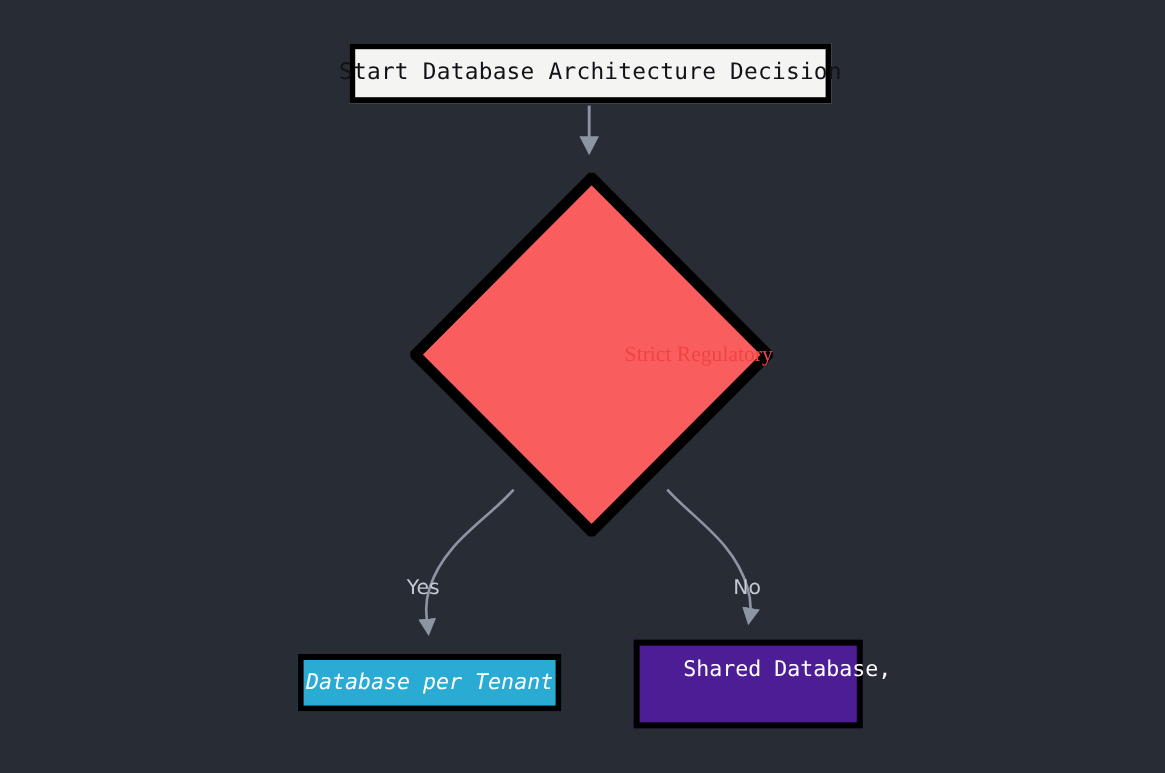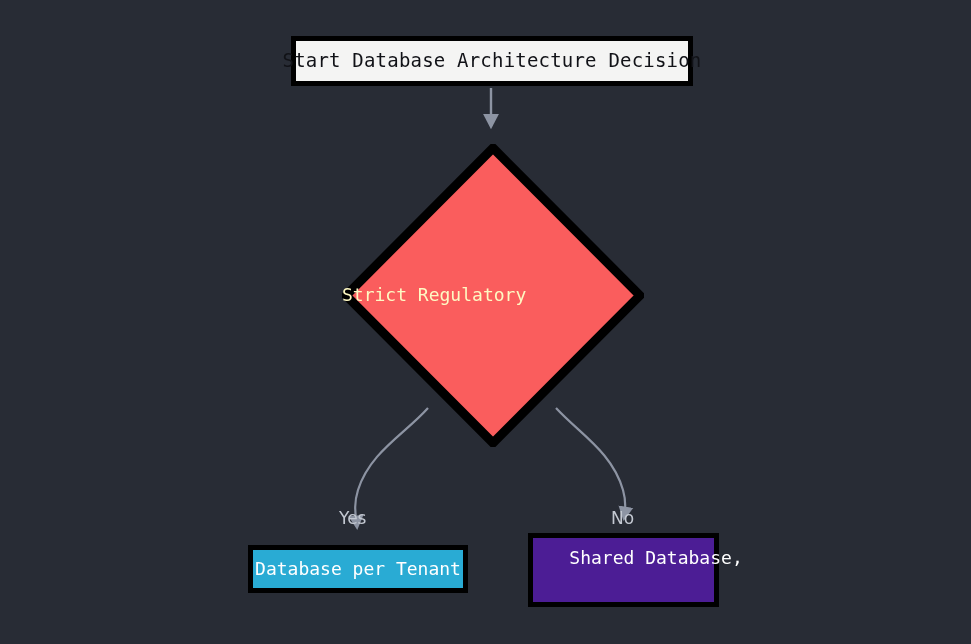--- a/index.html
+++ b/index.html
@@ -68,57 +68,58 @@
   #node-decision .diamond-shape {
     position: absolute;
     left: 0;
     top: 0;
     width: 100%;
     height: 100%;
   }
   #node-decision .diamond-label {
     position: relative;
     z-index: 2;
-    color: #fef9c3;
+    color: #ef4444;
     font-size: 18px;
     line-height: 1.45;
-    text-align: left;
+    text-align: right;
     width: 100%;
+    font-family: Liberation Serif, serif;
   }
 
   
   #node-tenant {
     left: 248px;
     top: 545px;
     width: 220px;
     height: 48px;
     background: #29abd4;
     color: #ffffff;
     font-size: 18px;
+    font-style: italic;
   }
 
   
   #node-shared {
     left: 528px;
     top: 533px;
     width: 191px;
     height: 74px;
     background: #4c1d95;
     color: #ffffff;
     font-size: 18px;
   }
 
   
   .edge-label {
     position: absolute;
     font-family: "DejaVu Sans", sans-serif;
     font-size: 17px;
     color: #c3c8d1;
     white-space: pre;
-    margin-top: 28px;
   }
   #edge-label-yes {
     left: 339px;
     top: 480px;
   }
   #edge-label-no {
     left: 611px;
     top: 480px;
   }
 </style>

